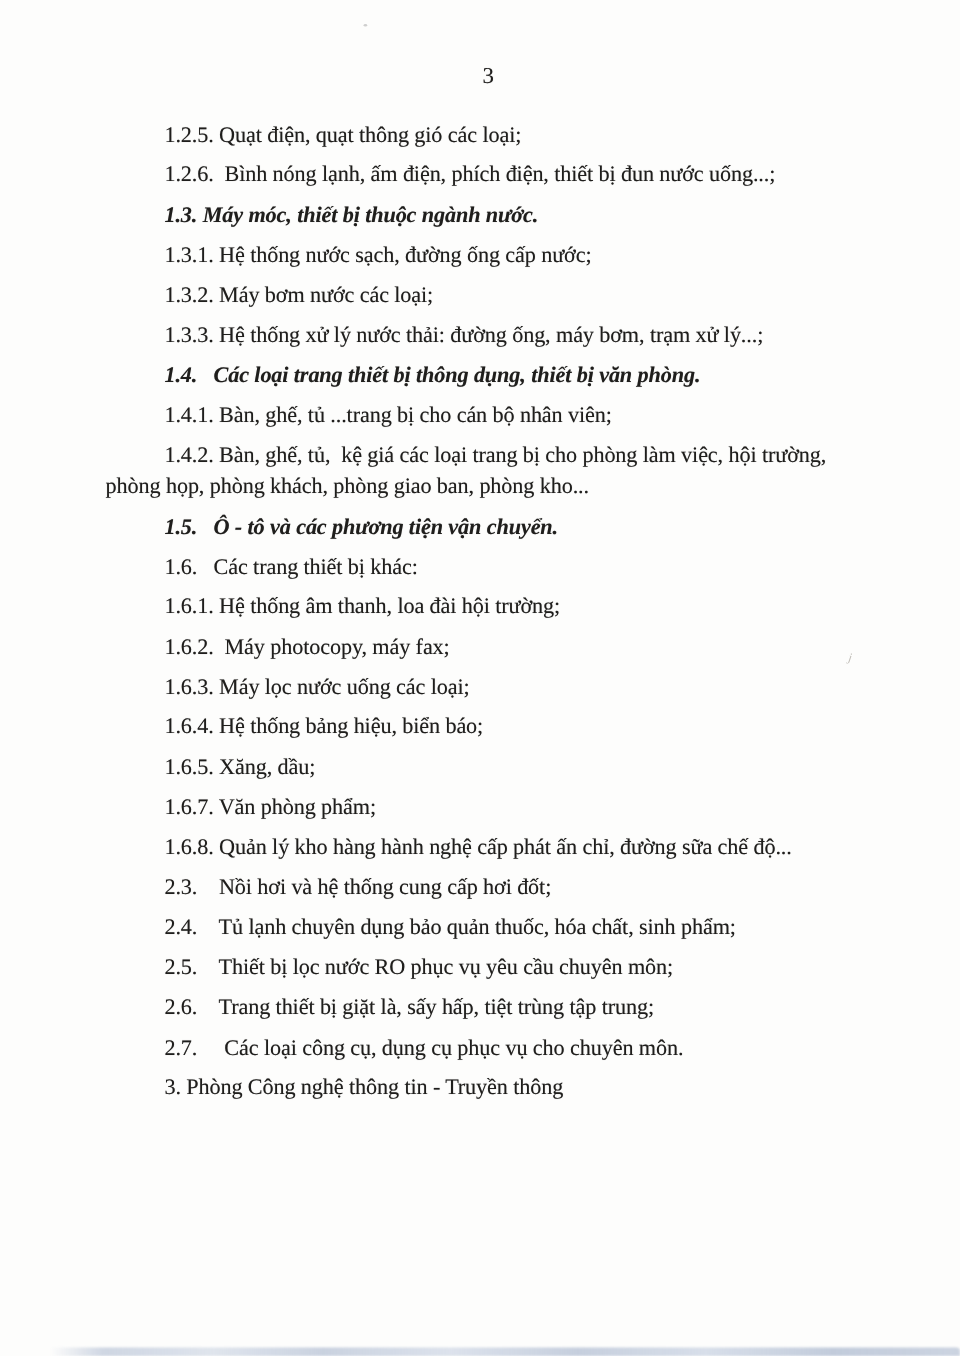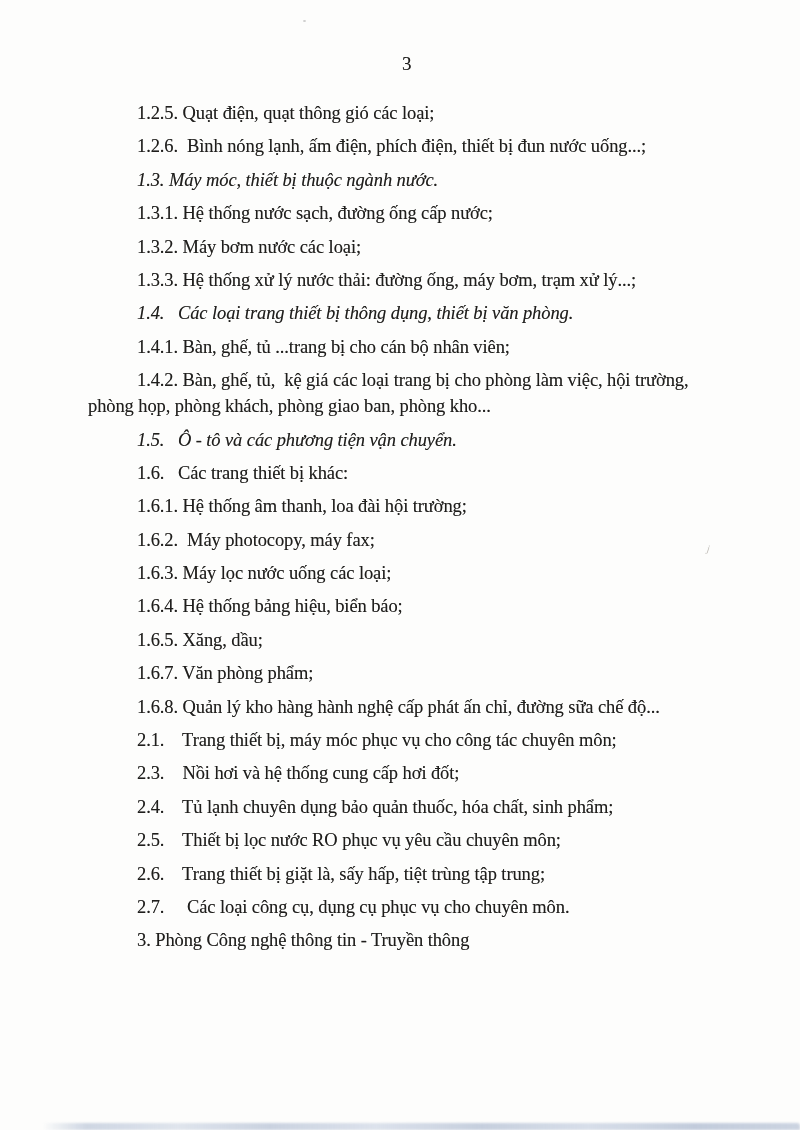--- a/index.html
+++ b/index.html
@@ -20,21 +20,21 @@
   }
   .doc-line{
     margin:0 0 7.4px 0;
     font-size:18.5px;line-height:26px;
     text-indent:49px;
     white-space:pre-wrap;
     letter-spacing:-0.1px;
     text-shadow:0 0 .6px rgba(30,30,30,.45);
   }
   .doc-line.bold{font-weight:normal;}
-  .doc-line.bolditalic{font-weight:normal;font-style:italic;}
+  .doc-line.bolditalic{font-weight:bold;font-style:italic;}
   .scan-mark{
     position:absolute;top:543px;left:707px;
     font-size:10px;color:#b3afa8;opacity:.8;
     transform:rotate(8deg);
     font-style:italic;
   }
   .scan-bottom-band{
     position:absolute;left:42px;right:0;bottom:0;height:7px;
     background:
       linear-gradient(90deg,
@@ -73,21 +73,20 @@
 phòng họp, phòng khách, phòng giao ban, phòng kho...</p>
       <p class="doc-line bolditalic">1.5.   Ô - tô và các phương tiện vận chuyển.</p>
       <p class="doc-line bold">1.6.   Các trang thiết bị khác:</p>
       <p class="doc-line">1.6.1. Hệ thống âm thanh, loa đài hội trường;</p>
       <p class="doc-line">1.6.2.  Máy photocopy, máy fax;</p>
       <p class="doc-line">1.6.3. Máy lọc nước uống các loại;</p>
       <p class="doc-line">1.6.4. Hệ thống bảng hiệu, biển báo;</p>
       <p class="doc-line">1.6.5. Xăng, dầu;</p>
       <p class="doc-line">1.6.7. Văn phòng phẩm;</p>
       <p class="doc-line">1.6.8. Quản lý kho hàng hành nghệ cấp phát ấn chỉ, đường sữa chế độ...</p>
-      <p class="doc-line">2.1.    Trang thiết bị, máy móc phục vụ cho công tác chuyên môn;</p>
       <p class="doc-line">2.3.    Nồi hơi và hệ thống cung cấp hơi đốt;</p>
       <p class="doc-line">2.4.    Tủ lạnh chuyên dụng bảo quản thuốc, hóa chất, sinh phẩm;</p>
       <p class="doc-line">2.5.    Thiết bị lọc nước RO phục vụ yêu cầu chuyên môn;</p>
       <p class="doc-line">2.6.    Trang thiết bị giặt là, sấy hấp, tiệt trùng tập trung;</p>
       <p class="doc-line">2.7.     Các loại công cụ, dụng cụ phục vụ cho chuyên môn.</p>
       <p class="doc-line bold">3. Phòng Công nghệ thông tin - Truyền thông</p>
     </div>
   <span class="scan-mark">j</span>
   <span class="scan-speck"></span>
   <div class="scan-bottom-band"></div>

